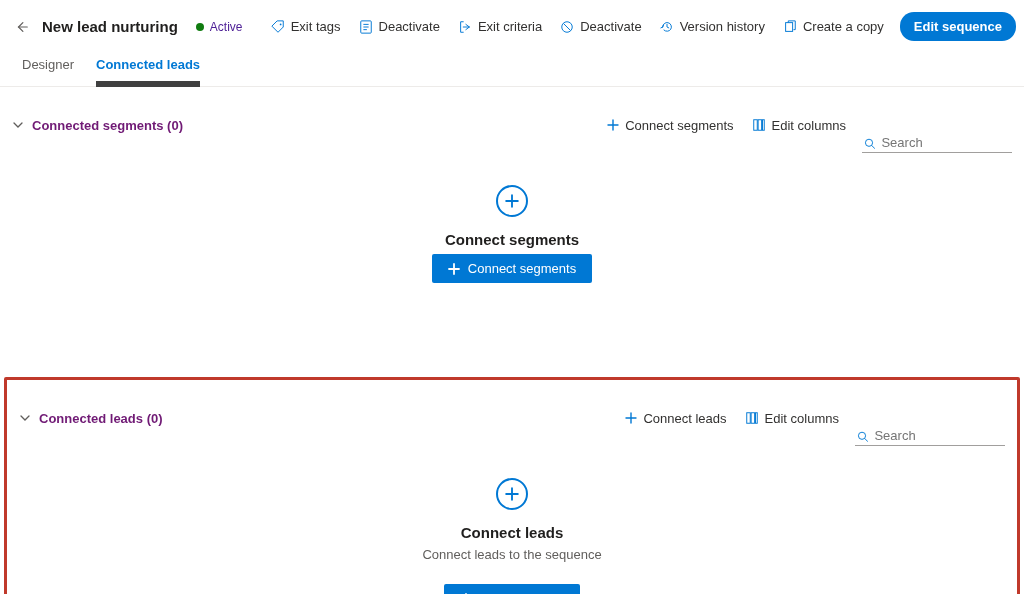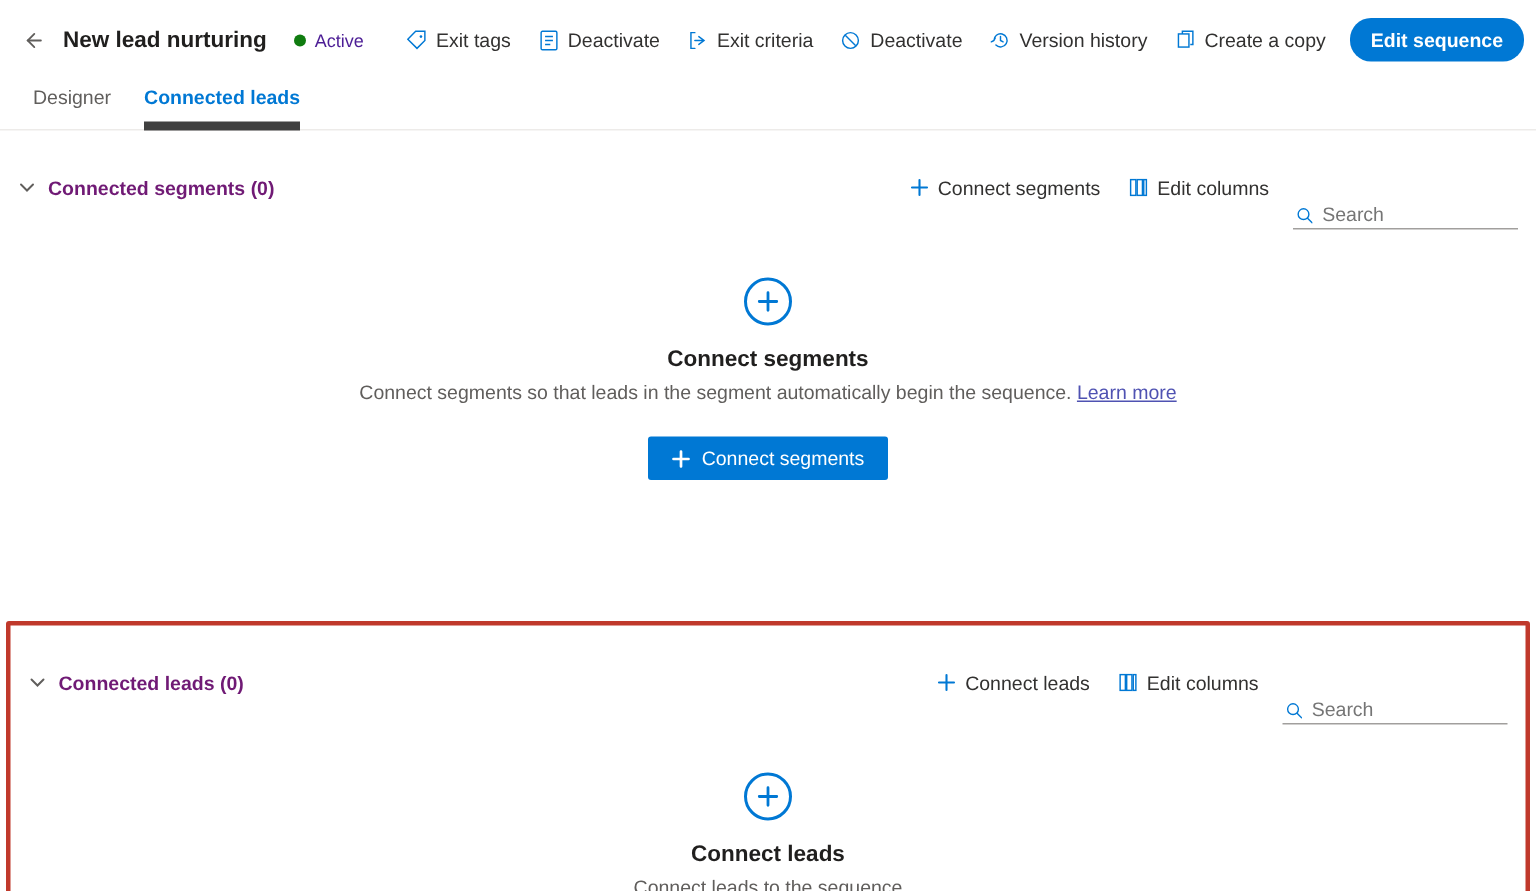--- a/index.html
+++ b/index.html
@@ -283,23 +283,20 @@
       </div>
     </div>
   </div>
   <div class="empty-state">
     <div class="plus-circle">
       <svg viewBox="0 0 12 12">
           <path d="M6 1v10M1 6h10" stroke="currentColor" stroke-width="1.6" stroke-linecap="round"></path>
         </svg>
     </div>
     <div class="empty-title">Connect segments</div>
-    <div class="empty-desc">
-      <span>Connect segments so that leads in the segment automatically begin the sequence. </span><a>Learn more</a>
-    </div>
     <button class="primary-mid">
       <svg viewBox="0 0 12 12">
           <path d="M6 1v10M1 6h10" stroke="currentColor" stroke-width="1.8" stroke-linecap="round"></path>
         </svg>
       <span>Connect segments</span>
     </button>
   </div>
 </div>
 
 <div class="highlight-box">

